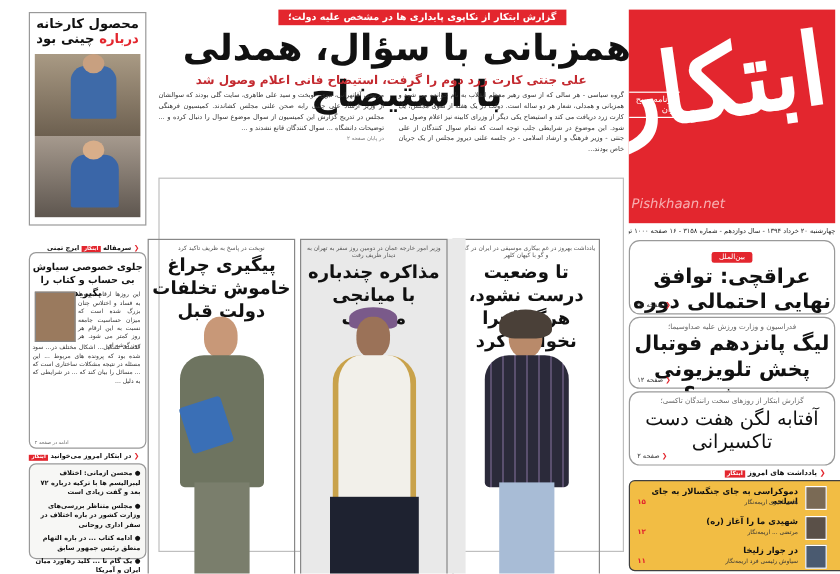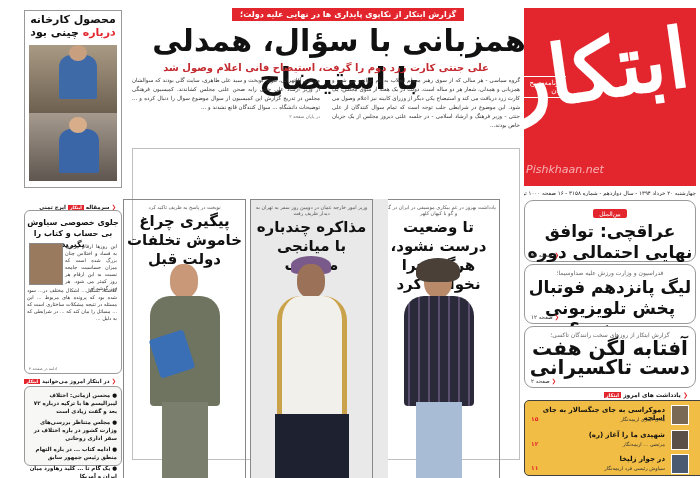--- a/index.html
+++ b/index.html
@@ -16,21 +16,21 @@
 
   .news-box { position: absolute; left: 0; width: 172px; border: 1px solid #9a9a9a; border-radius: 9px; background: #fff; text-align: center; }
   .news-box .tag { display: inline-block; background: #e3262e; color: #fff; font-size: 6px; padding: 1px 6px; border-radius: 2px; margin-top: 3px; }
   .news-box .kicker { font-size: 6px; color: #666; margin-top: 4px; }
   .news-box .headline { font-weight: bold; font-size: 17px; line-height: 21px; margin-top: 1px; color: #111; }
   .news-box .page-ref { position: absolute; left: 6px; bottom: 3px; font-size: 5.5px; color: #333; direction: rtl; }
   .news-box .page-ref .arrow { color: #e3262e; font-weight: bold; }
   .box1 { top: 192px; height: 62px; }
   .box2 { top: 256px; height: 60px; }
   .box3 { top: 318px; height: 62px; }
-  .box3 .headline { font-weight: bold; font-size: 20px; line-height: 19px; }
+  .box3 .headline { font-weight: normal; font-size: 16px; line-height: 19px; }
 
   .notes-label { position: absolute; left: 0; top: 383px; width: 172px; font-size: 6px; text-align: right; padding-right: 8px; font-weight: bold; }
   .notes-label .badge { background: #e3262e; color: #fff; padding: 0 2px; font-size: 5px; }
   .notes-box { position: absolute; left: 0; top: 392px; width: 192px; height: 76px; background: #f2bd44; border: 1px solid #404040; border-radius: 5px; }
   .note { position: absolute; left: 4px; width: 164px; height: 24px; }
   .note .thumb { position: absolute; right: 4px; top: 2px; width: 18px; height: 20px; background: #7a6a55; border: 1px solid #fff; }
   .note .title { position: absolute; right: 28px; top: 3px; font-size: 7px; font-weight: bold; }
   .note .author { position: absolute; right: 28px; top: 13px; font-size: 5px; color: #333; }
   .note .num { position: absolute; left: 2px; top: 12px; font-size: 6px; color: #e3262e; font-weight: bold; }
 
@@ -138,21 +138,21 @@
     <div class="note" style="top:27px">
       <div class="thumb" style="background:#5a5048"></div>
       <div class="title">شهیدی ما را آغاز (ره)</div>
       <div class="author">مرتضی ... اریمه‌نگار</div>
       <div class="num">۱۲</div>
     </div>
   </div>
 </div>
 
 <div class="center">
-  <div class="pre-title">گزارش ابتکار از نکاپوی پایداری ها در نهایی علیه دولت؛</div>
+  <div class="pre-title">گزارش ابتکار از نکاپوی پایداری ها در مشخص علیه دولت؛</div>
   <div class="main-title">همزبانی با سؤال، همدلی با استیضاح</div>
   <div class="sub-title">علی جنتی کارت زرد دوم را گرفت، استیضاح فانی اعلام وصول شد</div>
   <div class="lead r"><span>گروه سیاسی - هر سالی که از سوی رهبر معظم انقلاب به نام خوانده می شود و همزبانی و همدلی، شعار هر دو ساله است. دولت در یک هفته از سوی مجلس، یک کارت زرد دریافت می کند و استیضاح یکی دیگر از وزرای کابینه نیز اعلام وصول می شود. این موضوع در شرایطی جلب توجه است که تمام سوال کنندگان از علی جنتی - وزیر فرهنگ و ارشاد اسلامی - در جلسه علنی دیروز مجلس از یک جریان خاص بودند...</span></div>
   <div class="lead l"><span>مرتضی آقاتهرانی، نبوی، نوبخت و سید علی طاهری، سایت گلی بودند که سوالشان از وزیر ارشاد علی جنتی رابه صحن علنی مجلس کشاندند. کمیسیون فرهنگی مجلس در تدریج گزارش این کمیسیون از سوال موضوع سوال را دنبال کرده و ... توضیحات دانشگاه ... سوال کنندگان قانع نشدند و ...</span><span class="more">در پایان صفحه ۲</span></div>
 
   <div class="stories-frame">
 
     <div class="story s1">
       <div class="inner">
         <div class="kicker">یادداشت بهروز در غم بیکاری موسیقی در ایران در گفت و گو با کیهان کلهر</div>

